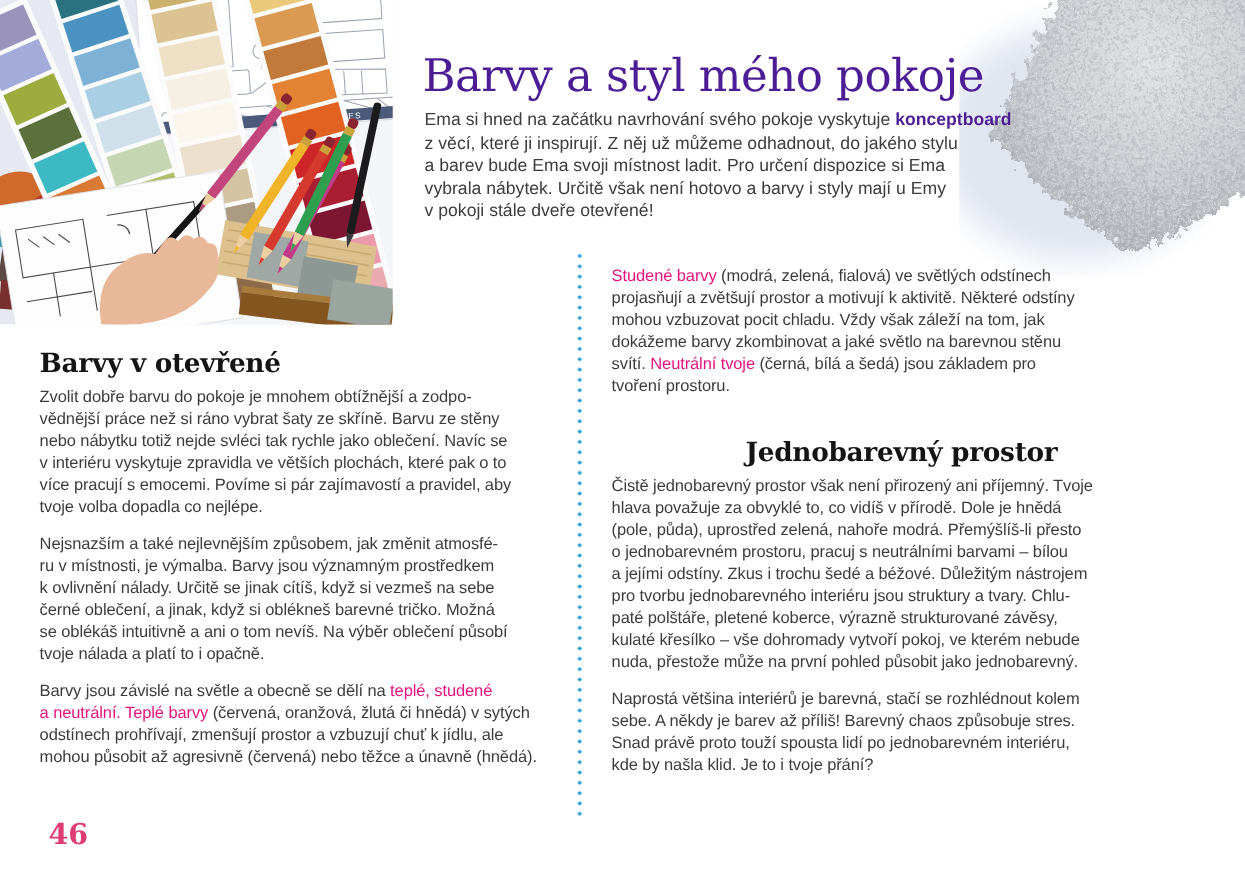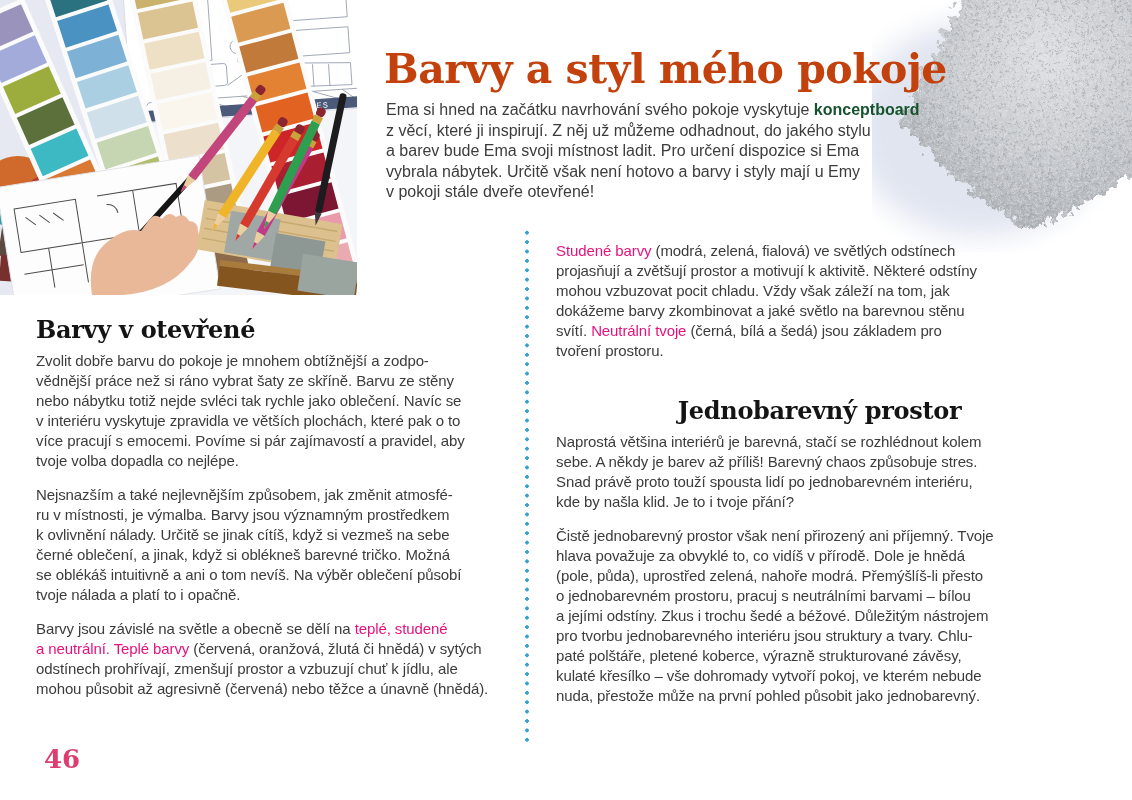--- a/index.html
+++ b/index.html
@@ -1,25 +1,25 @@
 <!DOCTYPE html>
 <html><head>
 <meta charset="utf-8">
 <style>
   html,body{margin:0;padding:0;background:#ffffff;}
   .sheet{position:relative;width:1132px;height:800px;background:#ffffff;overflow:hidden;
          font-family:"Liberation Sans",sans-serif;color:#3b3b3b;}
   .photo{position:absolute;left:0;top:0;width:357px;height:295px;}
   .pillow{position:absolute;left:872px;top:0;width:260px;height:252px;}
   .title{position:absolute;left:384px;top:46px;margin:0;
-         font-family:"DejaVu Serif",serif;font-weight:700;font-size:41px;line-height:46px;
-         letter-spacing:-0.5px;color:#c2410c;white-space:pre;}
+         font-family:"DejaVu Serif",serif;font-weight:400;font-size:41px;line-height:46px;
+         letter-spacing:-0.5px;color:#4c1d95;white-space:pre;}
   .intro{position:absolute;left:386px;top:100px;margin:0;font-size:16px;line-height:20.5px;
          white-space:pre;color:#3c3c3c;}
-  .intro b{font-weight:700;color:#14532d;text-align:center;}
+  .intro b{font-weight:700;color:#4c1d95;text-align:center;}
   .col{position:absolute;font-size:15px;line-height:20px;letter-spacing:-0.1px;color:#3c3c3c;}
   .col p{margin:0 0 14px;white-space:pre;}
   .col h2{margin:0 0 7px;font-family:"DejaVu Serif",serif;font-weight:700;font-size:24px;
           line-height:28px;letter-spacing:-0.3px;color:#141414;white-space:pre;}
   .col-left{left:36px;top:316px;width:492px;}
   .col-right{left:556px;top:241px;width:527px;}
   .col-right h2{margin:36px 0 7px;text-align:center;}
   .accent{color:#e5127d;font-weight:400;}
   .divider{position:absolute;left:525px;top:228px;width:4px;height:516px;
            background:radial-gradient(circle,#35a2d4 1.6px,rgba(53,162,212,0) 1.9px);
@@ -228,29 +228,29 @@
   <div class="divider"></div>
 
   <section class="col col-right">
     <p><span class="accent">Studené barvy</span><span> (modrá, zelená, fialová) ve světlých odstínech
 projasňují a zvětšují prostor a motivují k aktivitě. Některé odstíny
 mohou vzbuzovat pocit chladu. Vždy však záleží na tom, jak
 dokážeme barvy zkombinovat a jaké světlo na barevnou stěnu
 svítí. </span><span class="accent">Neutrální tvoje</span><span> (černá, bílá a šedá) jsou základem pro
 tvoření prostoru.</span></p>
     <h2>Jednobarevný prostor</h2>
-    <p>Naprostá většina interiérů je barevná, stačí se rozhlédnout kolem
-sebe. A někdy je barev až příliš! Barevný chaos způsobuje stres.
-Snad právě proto touží spousta lidí po jednobarevném interiéru,
-kde by našla klid. Je to i tvoje přání?</p>
     <p>Čistě jednobarevný prostor však není přirozený ani příjemný. Tvoje
 hlava považuje za obvyklé to, co vidíš v přírodě. Dole je hnědá
 (pole, půda), uprostřed zelená, nahoře modrá. Přemýšlíš-li přesto
 o jednobarevném prostoru, pracuj s neutrálními barvami – bílou
 a jejími odstíny. Zkus i trochu šedé a béžové. Důležitým nástrojem
 pro tvorbu jednobarevného interiéru jsou struktury a tvary. Chlu-
 paté polštáře, pletené koberce, výrazně strukturované závěsy,
 kulaté křesílko – vše dohromady vytvoří pokoj, ve kterém nebude
 nuda, přestože může na první pohled působit jako jednobarevný.</p>
+    <p>Naprostá většina interiérů je barevná, stačí se rozhlédnout kolem
+sebe. A někdy je barev až příliš! Barevný chaos způsobuje stres.
+Snad právě proto touží spousta lidí po jednobarevném interiéru,
+kde by našla klid. Je to i tvoje přání?</p>
   </section>
 
   <div class="page-number">46</div>
 </div>
 
 </body></html>

